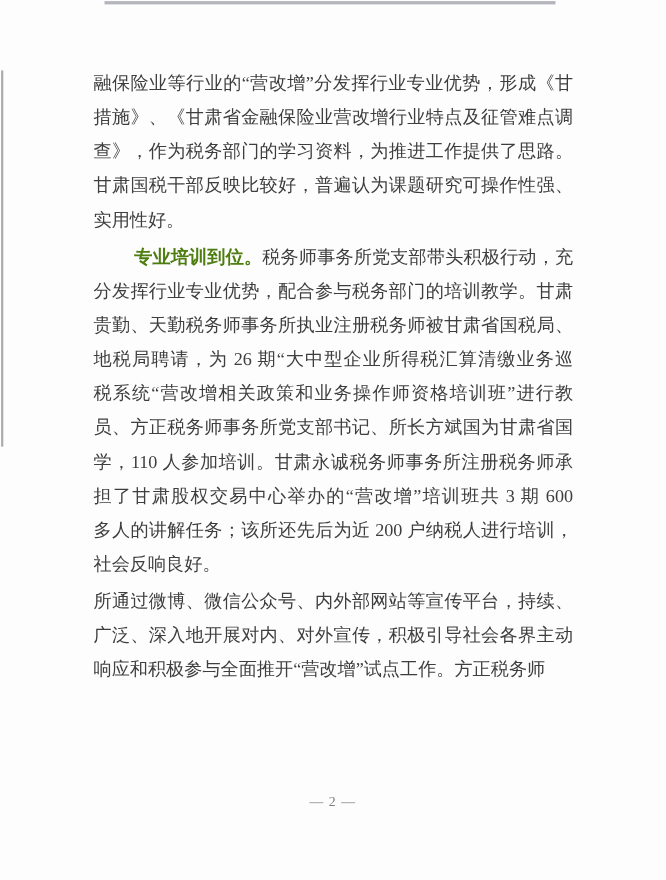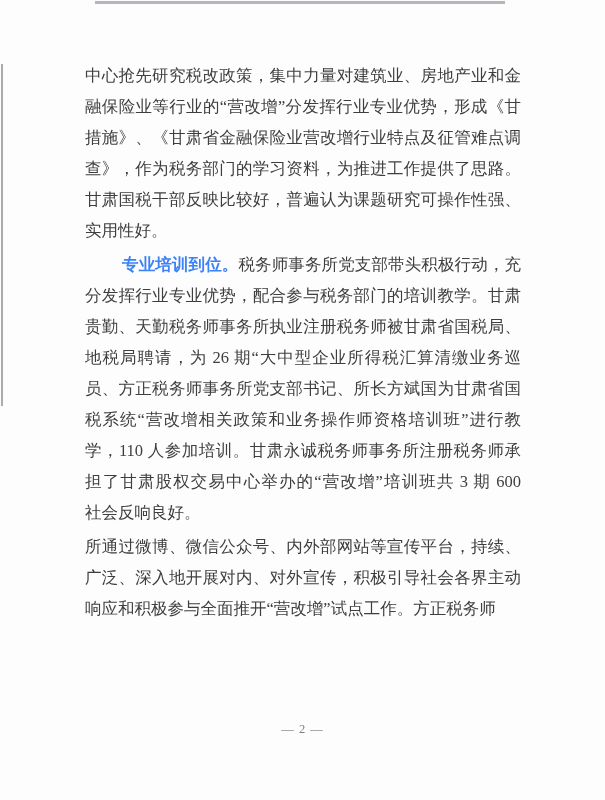--- a/index.html
+++ b/index.html
@@ -34,55 +34,55 @@
   .line {
     text-align: justify;
     text-align-last: justify;
     height: 31px;
   }
   .line.last { text-align-last: left; }
   .line.indented { padding-left: 37px; }
   .lead {
     font-family: "Liberation Sans", "DejaVu Sans", sans-serif;
     font-weight: 700;
-    color: #3b82f6;
+    color: #4d7c0f;
   }
   .page-number {
     position: absolute;
     left: 0; right: 0; top: 722px;
     text-align: center;
     color: #7e7e7e;
     font-size: 12.5px;
     letter-spacing: 1px;
   }
 </style>
 </head>
 <body>
 
 <div class="scan-line-top"></div>
 <div class="scan-line-left"></div>
 
 <div class="doc">
     <div class="paragraph">
-      <div class="line">中心抢先研究税改政策，集中力量对建筑业、房地产业和金</div>
       <div class="line">融保险业等行业的“营改增”分发挥行业专业优势，形成《甘</div>
       <div class="line">措施》、《甘肃省金融保险业营改增行业特点及征管难点调</div>
       <div class="line">查》，作为税务部门的学习资料，为推进工作提供了思路。</div>
       <div class="line">甘肃国税干部反映比较好，普遍认为课题研究可操作性强、</div>
       <div class="line last">实用性好。</div>
     </div>
     <div class="paragraph">
       <div class="line indented"><span class="lead">专业培训到位。</span>税务师事务所党支部带头积极行动，充</div>
       <div class="line">分发挥行业专业优势，配合参与税务部门的培训教学。甘肃</div>
       <div class="line">贵勤、天勤税务师事务所执业注册税务师被甘肃省国税局、</div>
       <div class="line">地税局聘请，为 26 期“大中型企业所得税汇算清缴业务巡</div>
+      <div class="line">税系统“营改增相关政策和业务操作师资格培训班”进行教</div>
       <div class="line">员、方正税务师事务所党支部书记、所长方斌国为甘肃省国</div>
-      <div class="line">税系统“营改增相关政策和业务操作师资格培训班”进行教</div>
       <div class="line">学，110 人参加培训。甘肃永诚税务师事务所注册税务师承</div>
       <div class="line">担了甘肃股权交易中心举办的“营改增”培训班共 3 期 600</div>
+      <div class="line">多人的讲解任务；该所还先后为近 200 户纳税人进行培训，</div>
       <div class="line last">社会反响良好。</div>
     </div>
     <div class="paragraph">
       <div class="line">所通过微博、微信公众号、内外部网站等宣传平台，持续、</div>
       <div class="line">广泛、深入地开展对内、对外宣传，积极引导社会各界主动</div>
       <div class="line last">响应和积极参与全面推开“营改增”试点工作。方正税务师</div>
     </div>
   </div>
 
 <div class="page-number">— 2 —</div>

